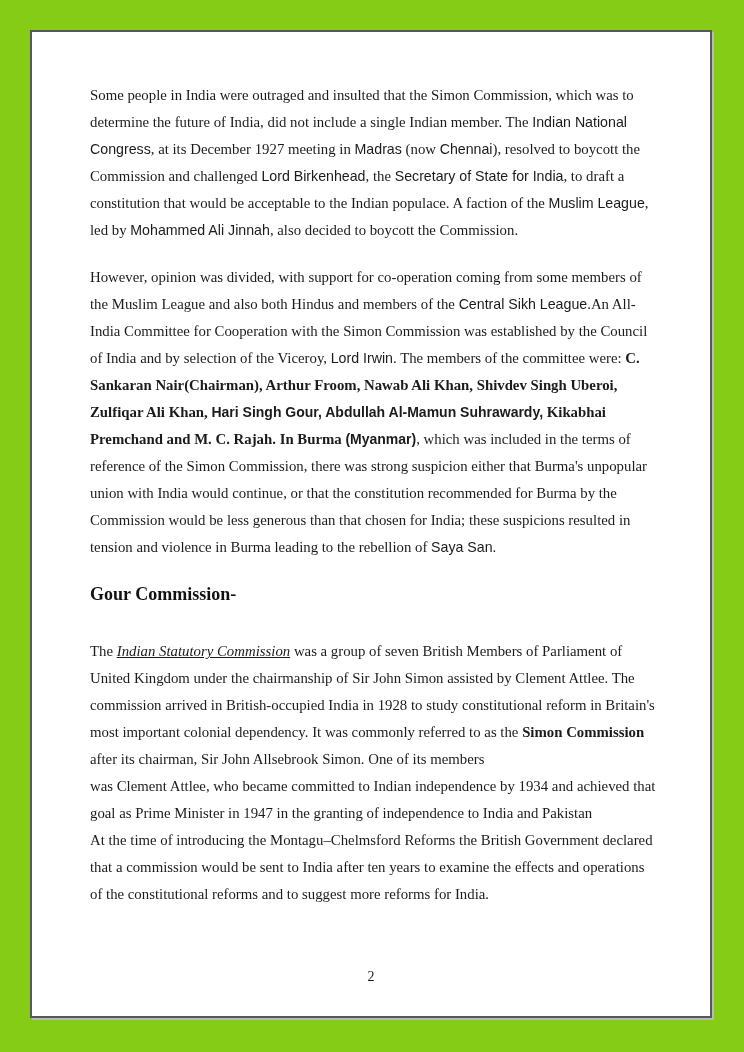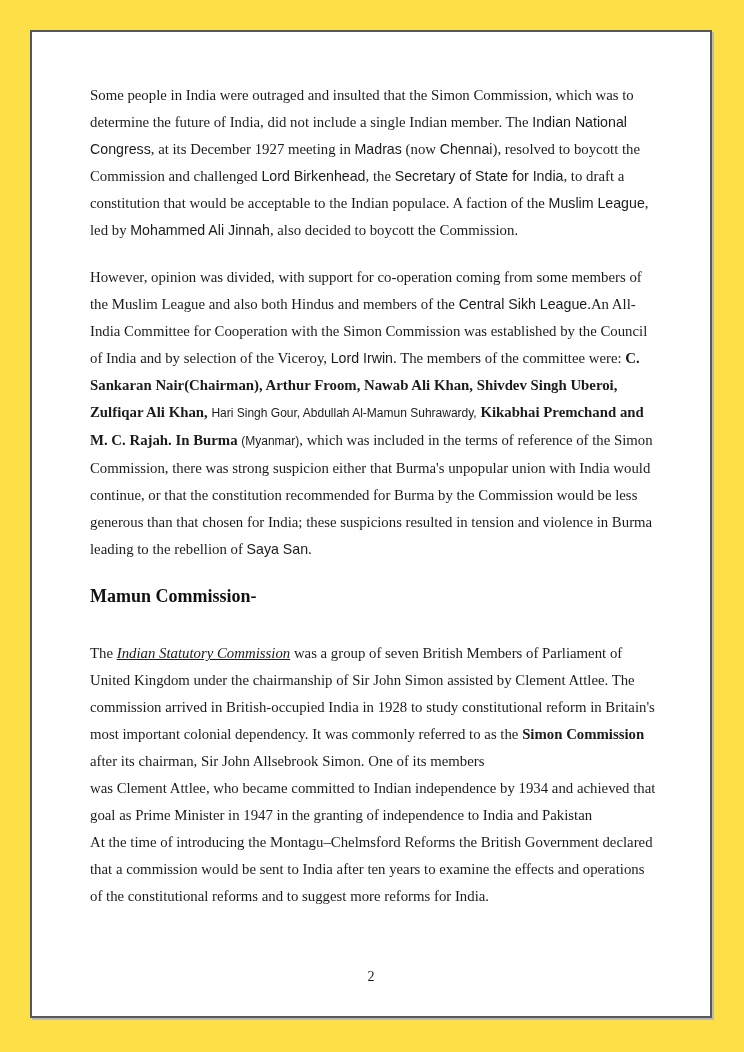--- a/index.html
+++ b/index.html
@@ -1,20 +1,20 @@
 <!DOCTYPE html>
 <html><head>
 <meta charset="utf-8">
 <style>
   html, body { margin: 0; padding: 0; background: #ffffff; }
   .screen {
     position: relative;
     width: 744px;
     height: 1052px;
-    background: #fde047;
+    background: #84cc16;
     overflow: hidden;
     font-family: "Liberation Serif", serif;
   }
   .page-border {
     position: absolute;
     left: 30px;
     top: 30px;
     width: 678px;
     height: 984px;
     border: 2px solid #58585a;
@@ -34,21 +34,21 @@
   .para { margin: 0 0 20px 0; }
   .heading {
     font-size: 18px;
     font-weight: bold;
     line-height: 27px;
     margin: 16px 0 30px 0;
     color: #111111;
   }
   .sans  { font-family: "Liberation Sans", sans-serif; font-size: 14.2px; }
   .b     { font-weight: bold; }
-  .sansb { font-family: "Liberation Sans", sans-serif; font-weight: normal; font-size: 12px; }
+  .sansb { font-family: "Liberation Sans", sans-serif; font-weight: bold; font-size: 14px; }
   .i     { font-style: italic; text-decoration: underline; }
   .page-number {
     position: absolute;
     left: 30px;
     top: 967px;
     width: 682px;
     text-align: center;
     font-size: 14px;
     color: #1b1b1b;
     line-height: 20px;
@@ -60,21 +60,21 @@
 <div class="screen">
 
   <div class="page-border"></div>
 
   <div class="content">
 
     <div class="para"><span>Some people in India were outraged and insulted that the Simon Commission, which was to determine the future of India, did not include a single Indian member. The </span><span class="sans">Indian National Congress</span><span>, at its December 1927 meeting in </span><span class="sans">Madras</span><span> (now </span><span class="sans">Chennai</span><span>), resolved to boycott the Commission and challenged </span><span class="sans">Lord Birkenhead</span><span>, the </span><span class="sans">Secretary of State for India</span><span>, to draft a constitution that would be acceptable to the Indian populace. A faction of the </span><span class="sans">Muslim League</span><span>, led by </span><span class="sans">Mohammed Ali Jinnah</span><span>, also decided to boycott the Commission.</span></div>
 
     <div class="para"><span>However, opinion was divided, with support for co-operation coming from some members of the Muslim League and also both Hindus and members of the </span><span class="sans">Central Sikh League</span><span>.An All-India Committee for Cooperation with the Simon Commission was established by the Council of India and by selection of the Viceroy, </span><span class="sans">Lord Irwin</span><span>. The members of the committee were: </span><span class="b">C. Sankaran Nair(Chairman), Arthur Froom, Nawab Ali Khan, Shivdev Singh Uberoi, Zulfiqar Ali Khan, </span><span class="sansb">Hari Singh Gour, Abdullah Al-Mamun Suhrawardy,</span><span class="b"> Kikabhai Premchand and M. C. Rajah. In Burma </span><span class="sansb">(Myanmar)</span><span>, which was included in the terms of reference of the Simon Commission, there was strong suspicion either that Burma's unpopular union with India would continue, or that the constitution recommended for Burma by the Commission would be less generous than that chosen for India; these suspicions resulted in tension and violence in Burma leading to the rebellion of </span><span class="sans">Saya San</span><span>.</span></div>
 
-    <div class="heading">Mamun Commission-</div>
+    <div class="heading">Gour Commission-</div>
 
     <div class="para"><span>The </span><span class="i">Indian Statutory Commission</span><span> was a group of seven British Members of Parliament of United Kingdom under the chairmanship of Sir John Simon assisted by Clement Attlee. The commission arrived in British-occupied India in 1928 to study constitutional reform in Britain's most important colonial dependency. It was commonly referred to as the </span><span class="b">Simon Commission</span><span> after its chairman, Sir John Allsebrook Simon. One of its members</span><br><span>was Clement Attlee, who became committed to Indian independence by 1934 and achieved that goal as Prime Minister in 1947 in the granting of independence to India and Pakistan</span><br><span>At the time of introducing the Montagu–Chelmsford Reforms the British Government declared that a commission would be sent to India after ten years to examine the effects and operations of the constitutional reforms and to suggest more reforms for India.</span></div>
 
   </div>
 
   <div class="page-number">2</div>
 
 </div>
 
 </body></html>

